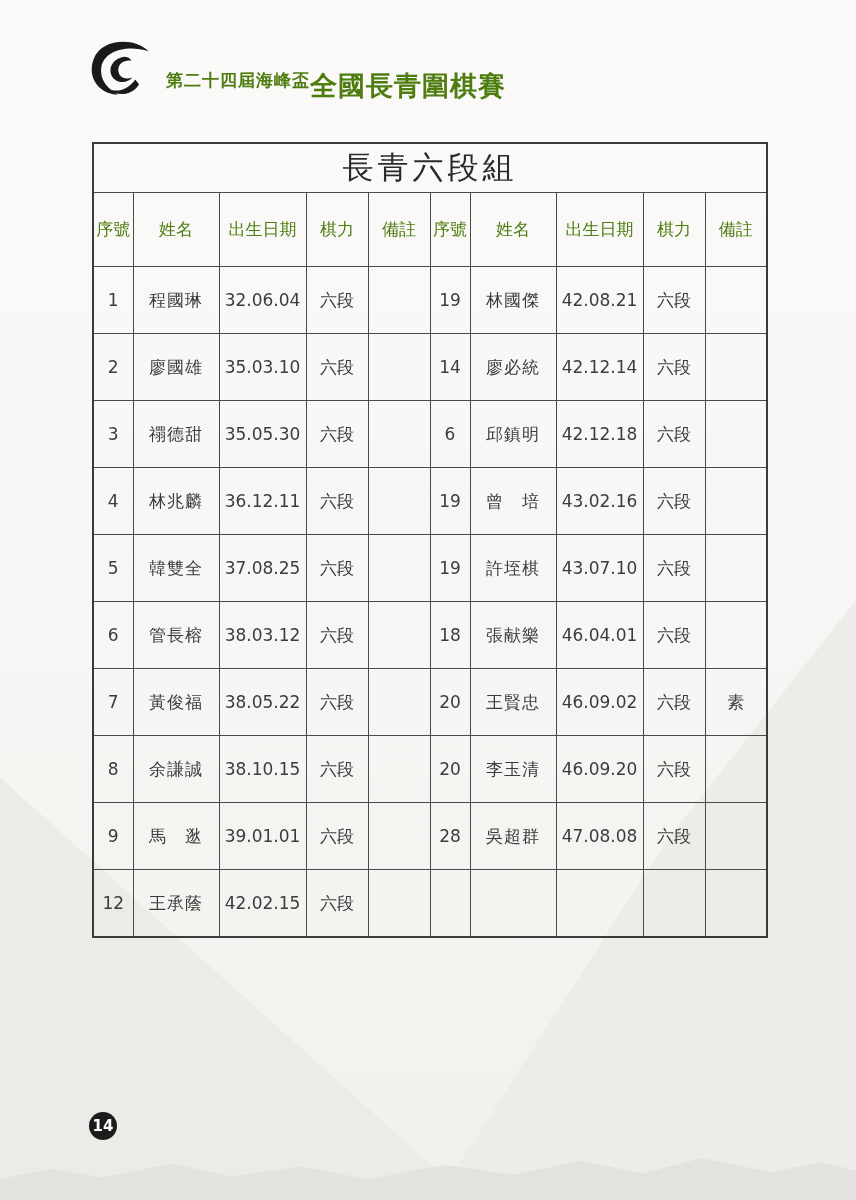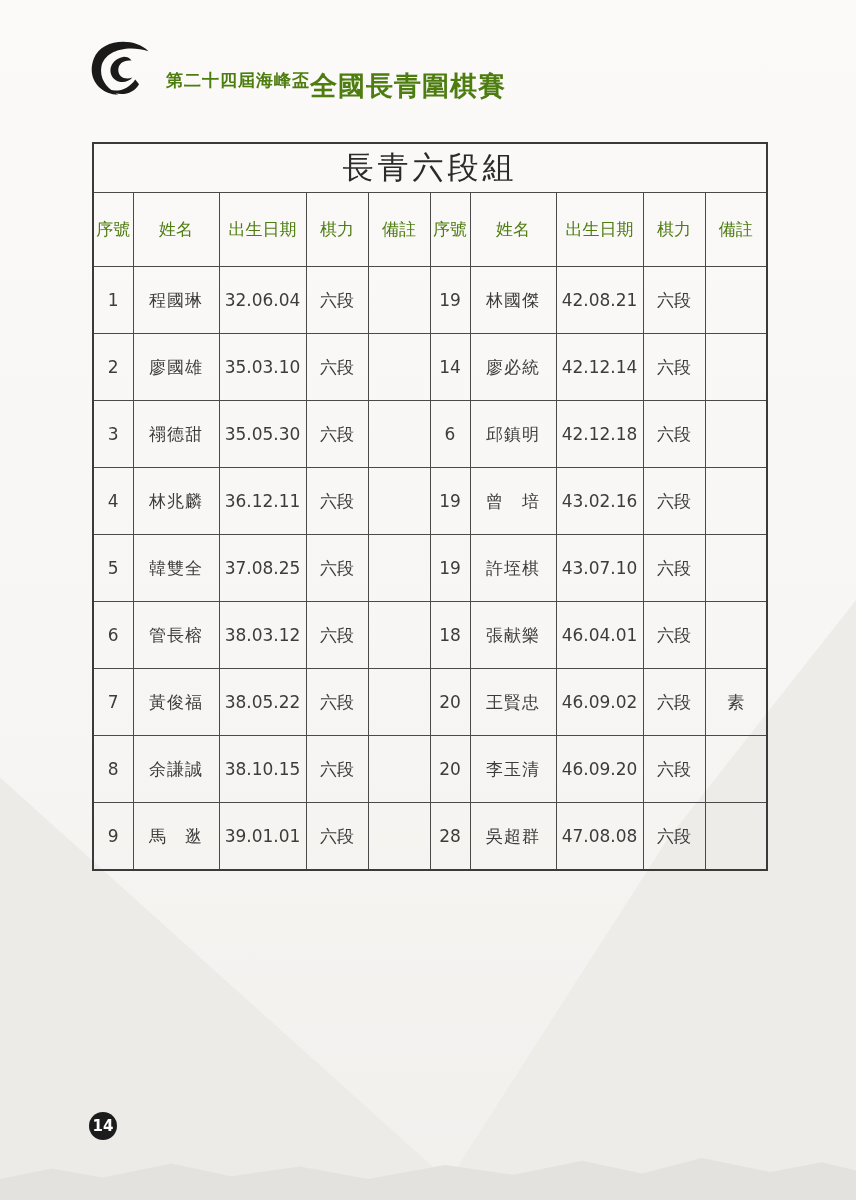--- a/index.html
+++ b/index.html
@@ -209,18 +209,30 @@
     <td class="name-cell">馬　逖</td>
     <td>39.01.01</td>
     <td>六段</td>
     <td></td>
     <td>28</td>
     <td class="name-cell">吳超群</td>
     <td>47.08.08</td>
     <td>六段</td>
     <td></td>
   </tr>
+      <tr>
+    <td>12</td>
+    <td class="name-cell">王承蔭</td>
+    <td>42.02.15</td>
+    <td>六段</td>
+    <td></td>
+    <td></td>
+    <td class="name-cell"></td>
+    <td></td>
+    <td></td>
+    <td></td>
+  </tr>
     </tbody>
 </table>
 
 <div class="page-badge">
   <span>14</span>
 </div>
 
 </body></html>

